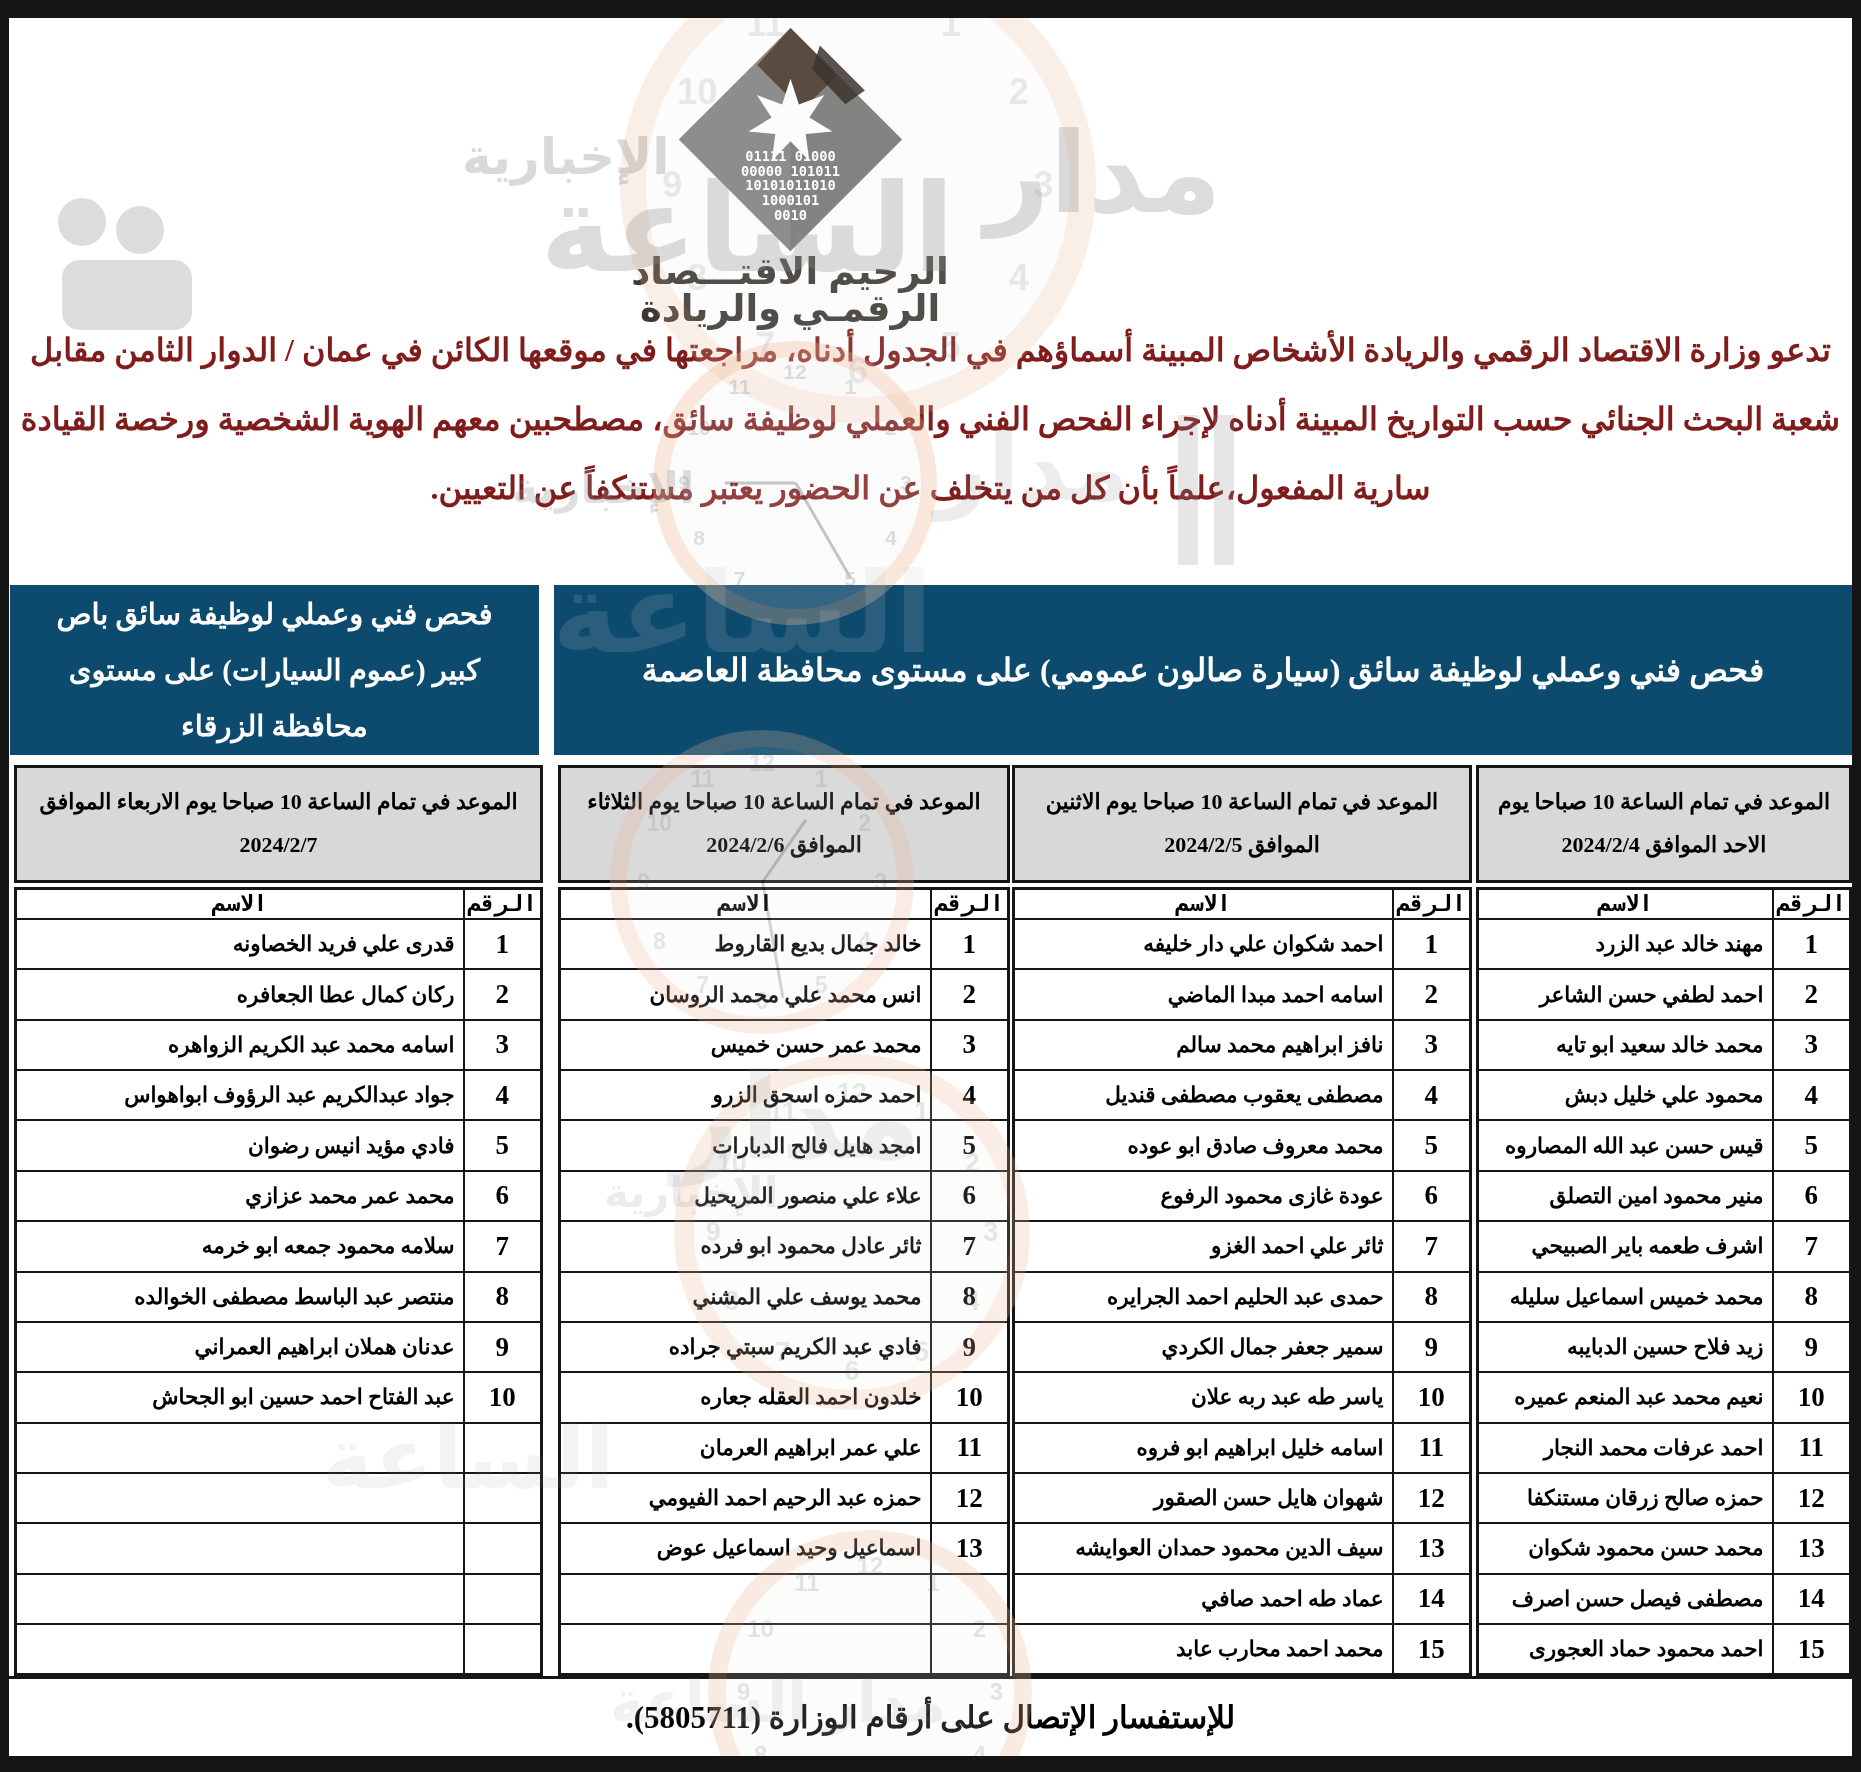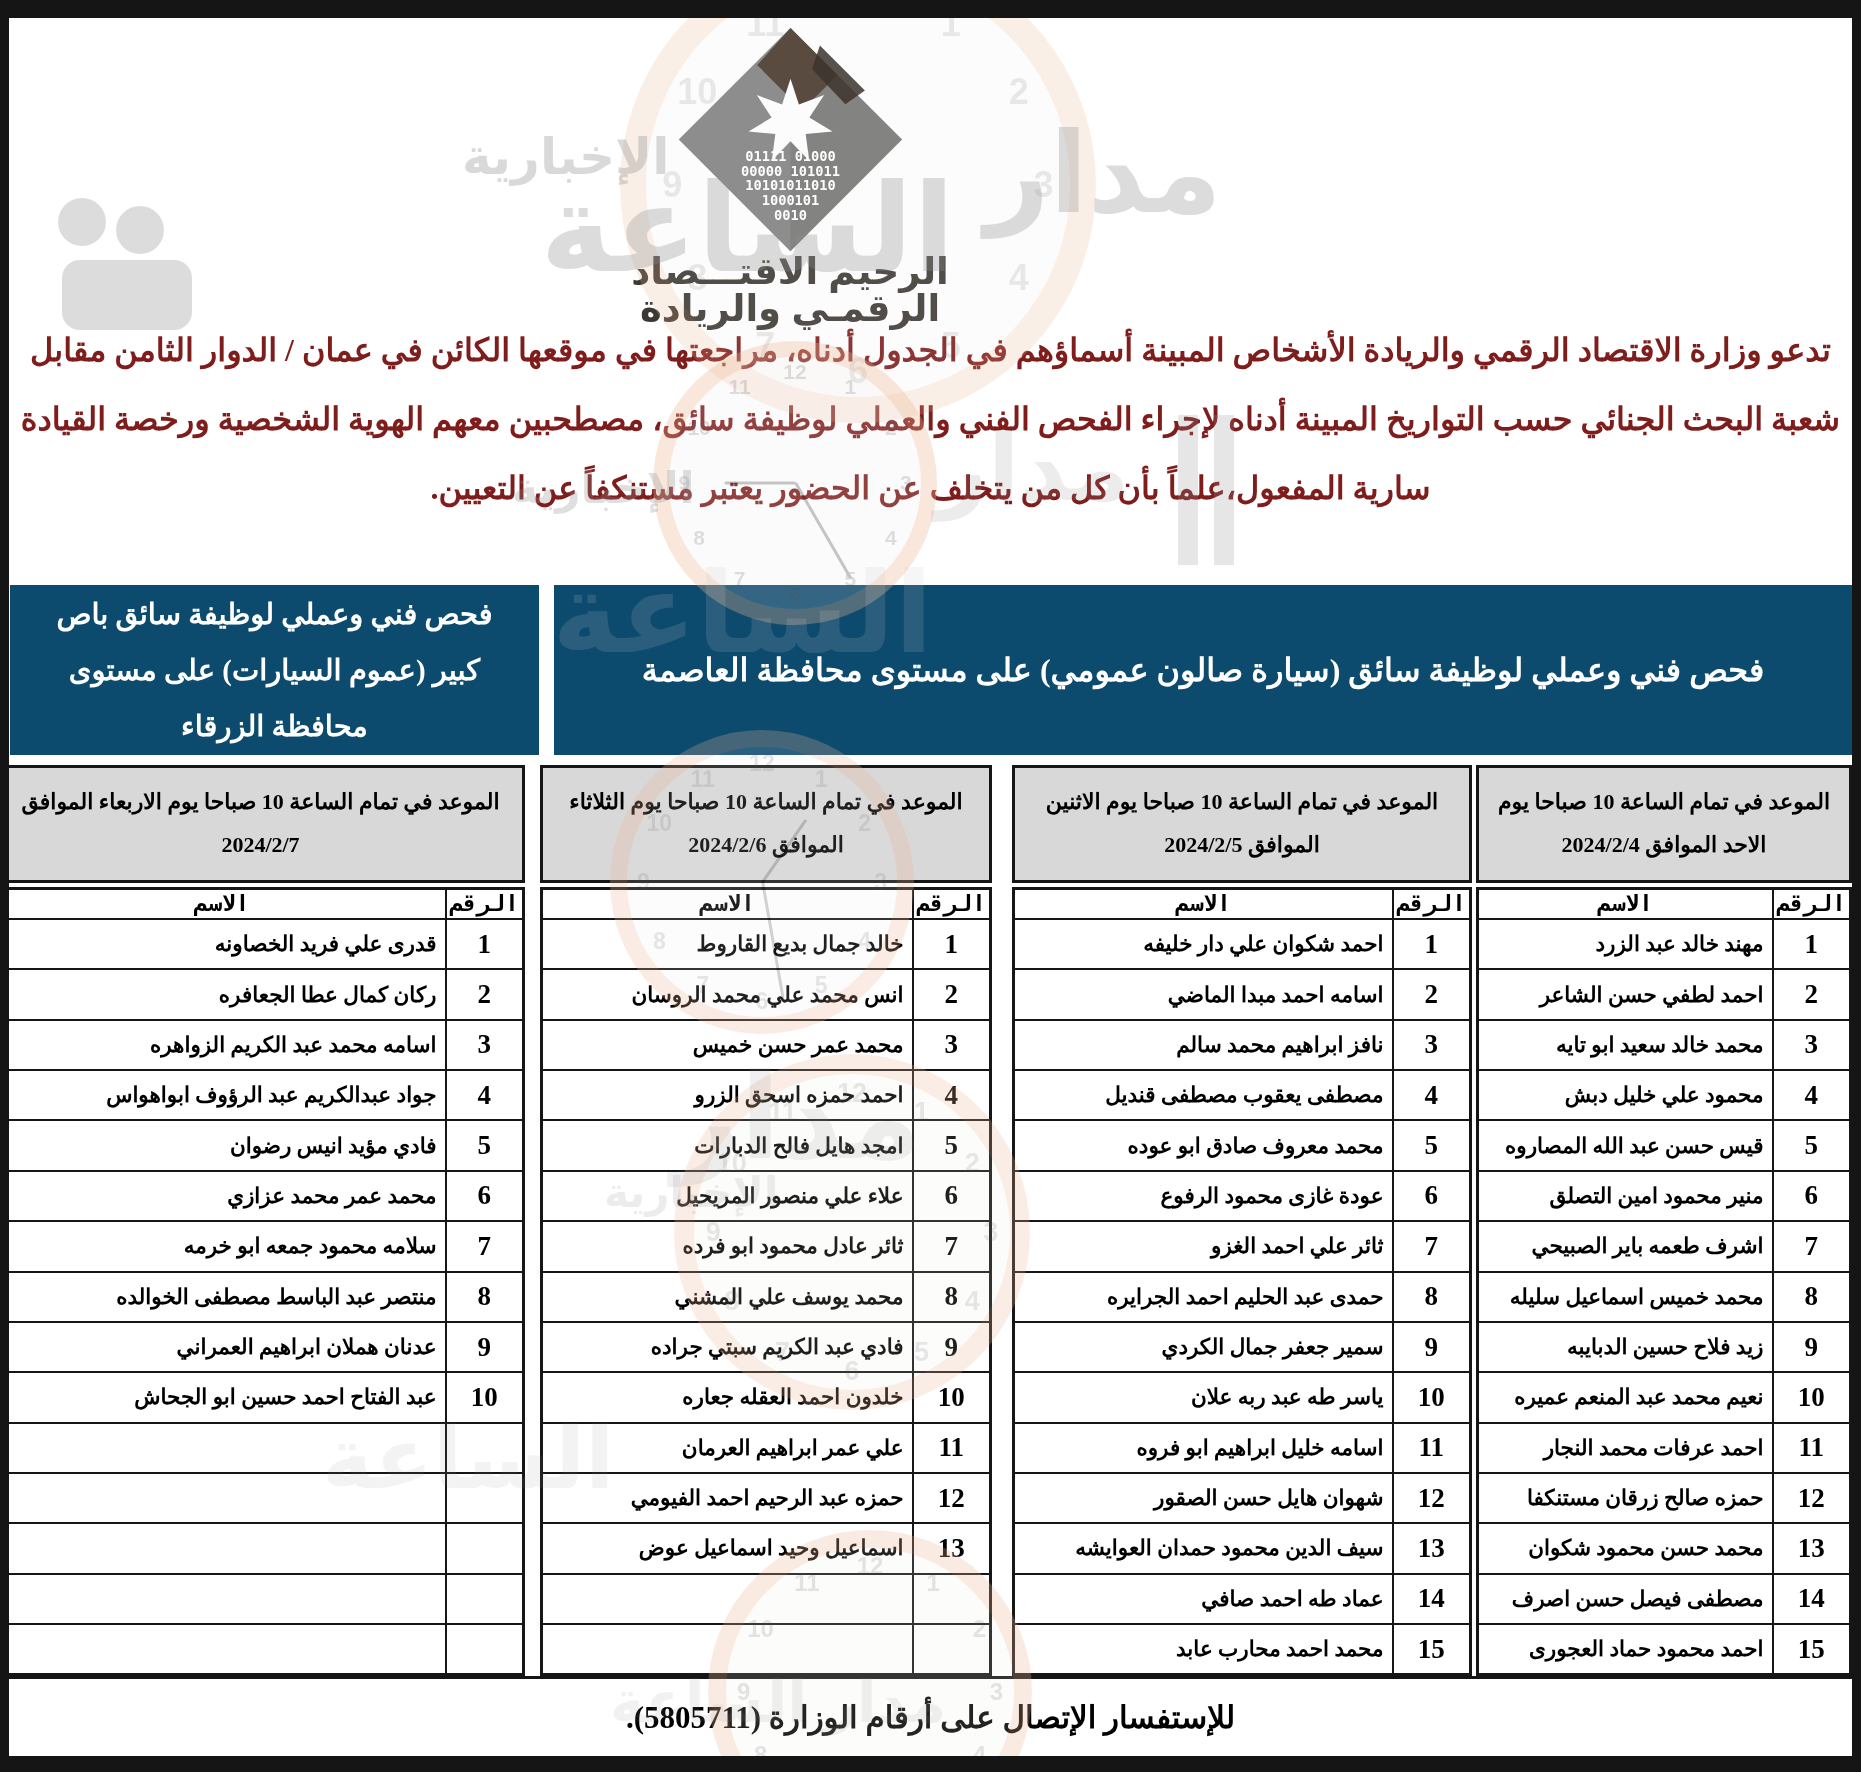--- a/index.html
+++ b/index.html
@@ -161,21 +161,21 @@
               <td class="nm">مصطفى فيصل حسن اصرف</td>
             </tr>
             <tr>
               <td class="num">15</td>
               <td class="nm">احمد محمود حماد العجورى</td>
             </tr>
           </tbody>
     </table>
   </div>
 
-  <div class="col" style="width: 460px; margin-left: 20px;">
+  <div class="col" style="width: 460px; margin-left: 2px;">
     <div class="date-head">الموعد في تمام الساعة 10 صباحا يوم الاثنين الموافق 2024/2/5</div>
     <table class="names">
       <colgroup>
             <col class="c-num">
             <col>
           </colgroup>
       <thead>
         <tr>
           <th class="th-num">الرقم</th>
           <th class="th-name">الاسم</th>

